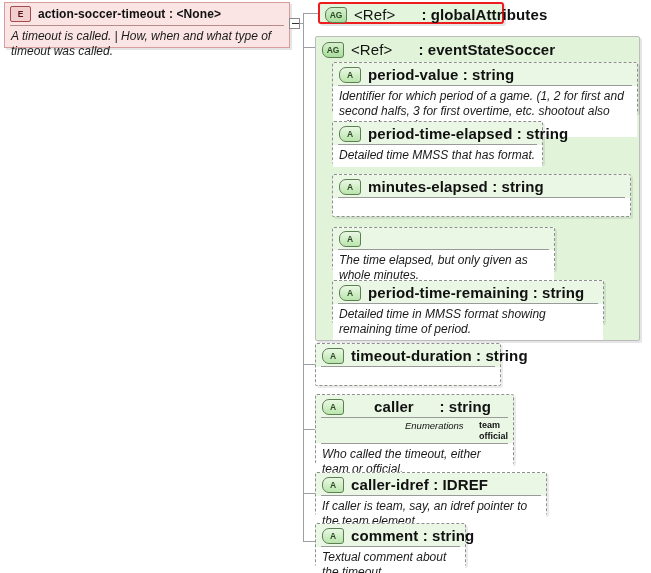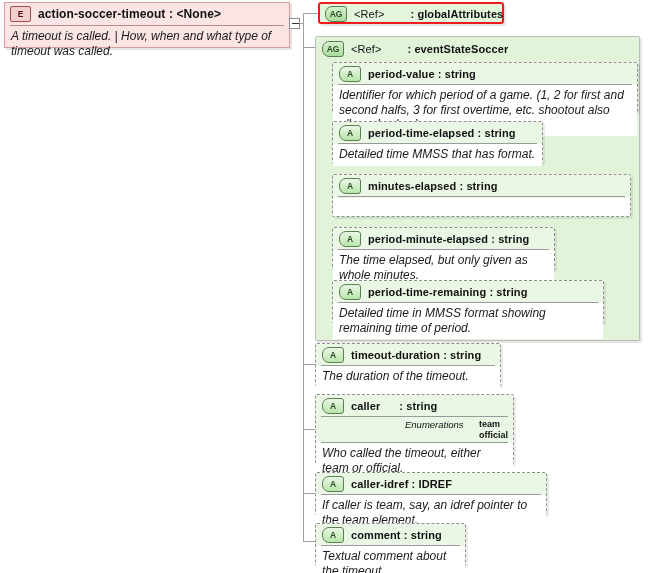--- a/index.html
+++ b/index.html
@@ -14,21 +14,21 @@
   .canvas{position:absolute;left:0;top:0;width:651px;height:573px;}
 
   
   .node{position:absolute;box-sizing:border-box;}
   .node .title{
     display:flex;align-items:center;
     padding:3px 6px 3px 5px;
     white-space:nowrap;
   }
   .node .title .nm{
-    font-size:11px;font-weight:bold;color:#111;
+    font-size:15px;font-weight:bold;color:#111;
     letter-spacing:0.1px;
   }
   .node .doc{
     font-size:12px;font-style:italic;color:#1a1a1a;
     padding:3px 5px 4px 6px;
     line-height:1.22;
     white-space:normal;
   }
   .sep{height:1px;background:#9a9a9a;margin:0 5px;}
 
@@ -222,21 +222,20 @@
         <span class="nm">minutes-elapsed : string</span>
       </div>
     </div>
     <div class="sep"></div>
   </div>
 
   <div class="node attr" id="at-period-min-elps">
     <div class="hdr">
       <div class="title">
         <span class="badge a">A</span>
-        <span class="nm">period-minute-elapsed : string</span>
       </div>
     </div>
     <div class="sep"></div>
     <div class="body">
       <div class="doc">The time elapsed, but only given as whole minutes.</div>
     </div>
   </div>
 
   <div class="node attr" id="at-period-time-rem">
     <div class="hdr">
@@ -252,30 +251,27 @@
   </div>
 
   <div class="node attr" id="at-timeout-duration">
     <div class="hdr">
       <div class="title">
         <span class="badge a">A</span>
         <span class="nm">timeout-duration : string</span>
       </div>
     </div>
     <div class="sep"></div>
-    <div class="body">
-      <div class="doc">The duration of the timeout.</div>
-    </div>
   </div>
 
   <div class="node attr" id="at-caller">
     <div class="hdr">
       <div class="title">
         <span class="badge a">A</span>
-        <span class="nm" style="white-space:pre;">caller      : string</span>
+        <span class="nm" style="white-space:pre;margin-left:23px;">caller      : string</span>
       </div>
     </div>
     <div class="sep"></div>
     <div class="enum">
       <span class="lbl">Enumerations</span>
       <span class="vals" style="white-space:pre-line;">team
 official</span>
     </div>
     <div class="sep"></div>
     <div class="body">

